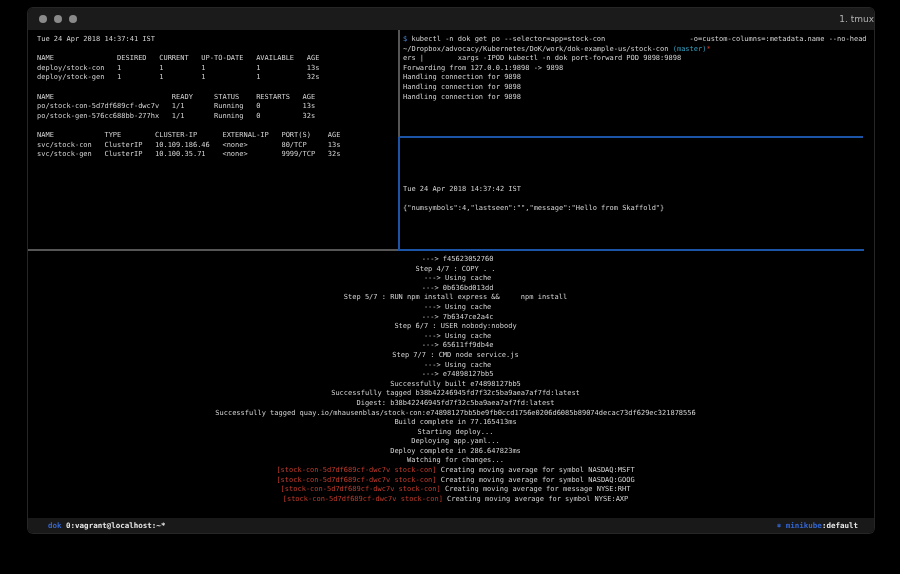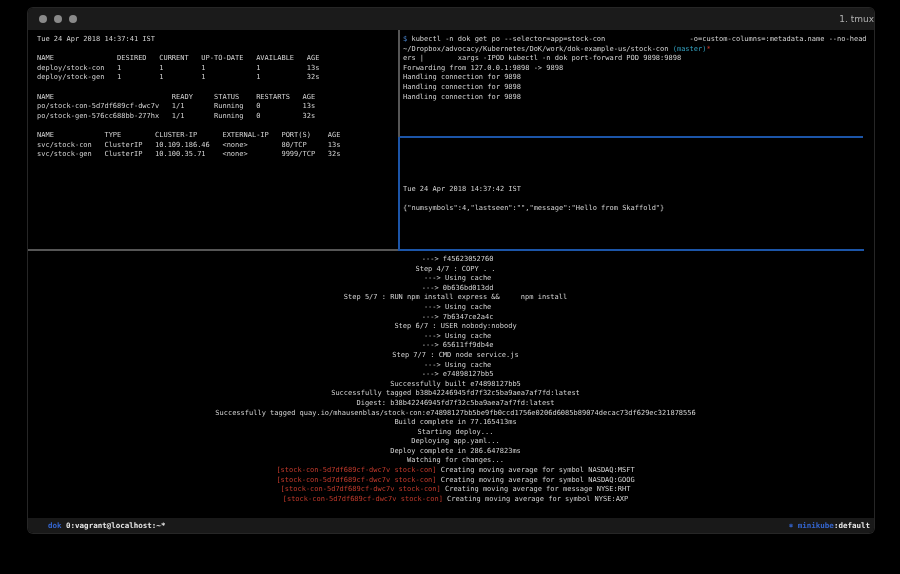--- a/index.html
+++ b/index.html
@@ -41,21 +41,21 @@
   .blank{height:9.6px;}
   .cyan{color:#33a0bf;}
   .red{color:#c23a2c;}
   .blue{color:#4a86d1;}
   .statusbar{
     position:absolute;left:0;right:0;bottom:0;height:15px;background:#191919;
     font-size:7.5px;line-height:15px;display:flex;justify-content:space-between;
     font-weight:bold;color:#e8e8e8;
   }
   .statusbar .left{padding-left:20px;white-space:pre;}
-  .statusbar .right{padding-right:4px;white-space:pre;}
+  .statusbar .right{padding-right:16px;white-space:pre;}
   .sblue{color:#3465cf;}
 </style>
 </head>
 <body>
 
 <div class="window">
 
   <div class="titlebar">
     <div class="lights">
       <span class="light"></span>

